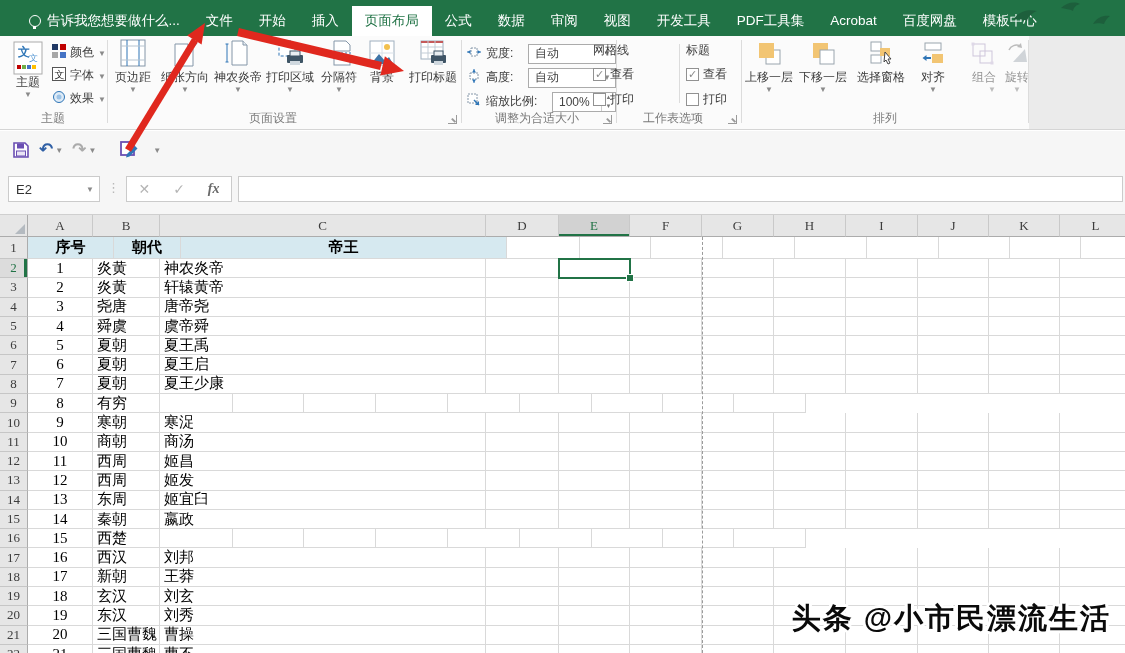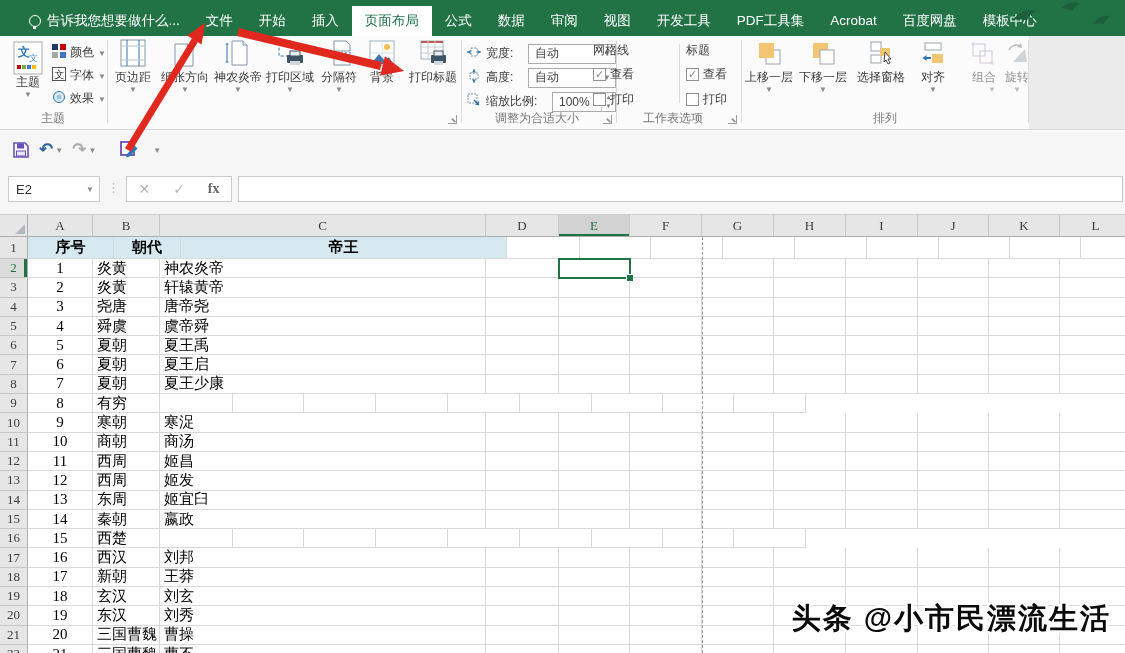--- a/index.html
+++ b/index.html
@@ -34,21 +34,21 @@
   .sheetopt-title{font-size:12px;color:#3b3b3b;}
   
   .qat{position:absolute;left:0;top:131px;width:1125px;height:37px;background:#F6F6F6;display:flex;align-items:center;gap:9px;padding-left:12px;box-sizing:border-box;}
   .qbtn{display:flex;align-items:center;gap:2px;}
   .uglyph{font-size:17px;font-weight:bold;line-height:17px;}
   .frow{position:absolute;left:0;top:168px;width:1125px;height:47px;background:#F6F6F6;border-bottom:1px solid #CFCFCF;box-sizing:border-box;}
   .namebox{position:absolute;left:8px;top:8px;width:92px;height:26px;background:#fff;border:1px solid #CBCBCB;box-sizing:border-box;display:flex;align-items:center;font-size:13px;color:#333;padding-left:7px;justify-content:space-between;}
   .namebox .ar{color:#8a8a8a;font-size:8px;padding-right:5px;}
   .dots{position:absolute;left:107px;top:12px;color:#b9b9b9;font-size:13px;letter-spacing:-1px;}
   .fxbox{position:absolute;left:126px;top:8px;width:106px;height:26px;background:#fff;border:1px solid #CBCBCB;box-sizing:border-box;display:flex;align-items:center;justify-content:space-around;color:#b5b5b5;font-size:14px;}
-  .fxbox .fx{color:#6a6a6a;font-family:"Liberation Serif",serif;font-weight:bold;}
+  .fxbox .fx{color:#6a6a6a;font-family:"Liberation Serif",serif;font-style:italic;font-weight:bold;}
   .ffield{position:absolute;left:238px;top:8px;right:2px;height:26px;background:#fff;border:1px solid #CBCBCB;box-sizing:border-box;}
   
   .sheet{position:absolute;left:0;top:215px;right:0;bottom:0;background:#fff;overflow:hidden;font-family:"Liberation Serif","DejaVu Serif",serif;}
   .grow{display:flex;}
   .corner{width:28px;height:22px;background:#E6E6E6;border-right:1px solid #ACACAC;border-bottom:1px solid #ACACAC;box-sizing:border-box;position:relative;flex:none;}
   .corner::after{content:"";position:absolute;right:2px;bottom:2px;width:0;height:0;border-bottom:10px solid #B4BAC0;border-left:10px solid transparent;}
   .colhead{height:22px;box-sizing:border-box;border-right:1px solid #C9C9C9;border-bottom:1px solid #ACACAC;background:#E6E6E6;font-size:13px;color:#3c3c3c;text-align:center;line-height:21px;flex:none;}
   .colhead.selcol{background:#D2D2D2;color:#217346;box-shadow:inset 0 -2px 0 #217346;}
   .gut{width:28px;background:#E6E6E6;border-right:1px solid #ACACAC;border-bottom:1px solid #C6C6C6;box-sizing:border-box;text-align:center;font-size:13px;color:#3c3c3c;flex:none;display:flex;align-items:center;justify-content:center;}
   .gut.selrow{color:#217346;background:#DCDCDC;box-shadow:inset -3px 0 0 #217346;}
@@ -220,20 +220,21 @@
             <path d="M3 4h22" stroke="#C55A5A" stroke-width="2"></path>
             <path d="M3 9h22M3 15h22M10 3v18M17 3v18" stroke="#C3CDD6"></path>
             <rect x="13" y="17" width="15" height="8" rx="1" fill="#3F5566"></rect>
             <rect x="16" y="13" width="9" height="5" fill="#E9EEF2" stroke="#3F5566"></rect>
             <rect x="16" y="23" width="9" height="4" fill="#CFD8DF"></rect>
           </svg>
         </span>
       <span>打印标题</span>
     </div>
   </div>
+  <div class="glabel" style="left:108px;width:330px;">页面设置</div>
   <div class="lnch" style="left:448px;"></div>
   <div class="vsep" style="left:461px;"></div>
 
   <div style="position:absolute;left:466px;top:8px;display:flex;flex-direction:column;gap:5px;">
     <div class="small-row">
       <span><svg width="16" height="16" viewBox="0 0 16 16">
             <rect x="5" y="4" width="6" height="8" fill="#fff" stroke="#8496A8" stroke-dasharray="2 1"></rect>
             <path d="M1 8h3M12 8h3" stroke="#2E75B6"></path>
             <path d="M4.5 6l-3 2 3 2z" fill="#2E75B6"></path>
             <path d="M11.5 6l3 2-3 2z" fill="#2E75B6"></path>

